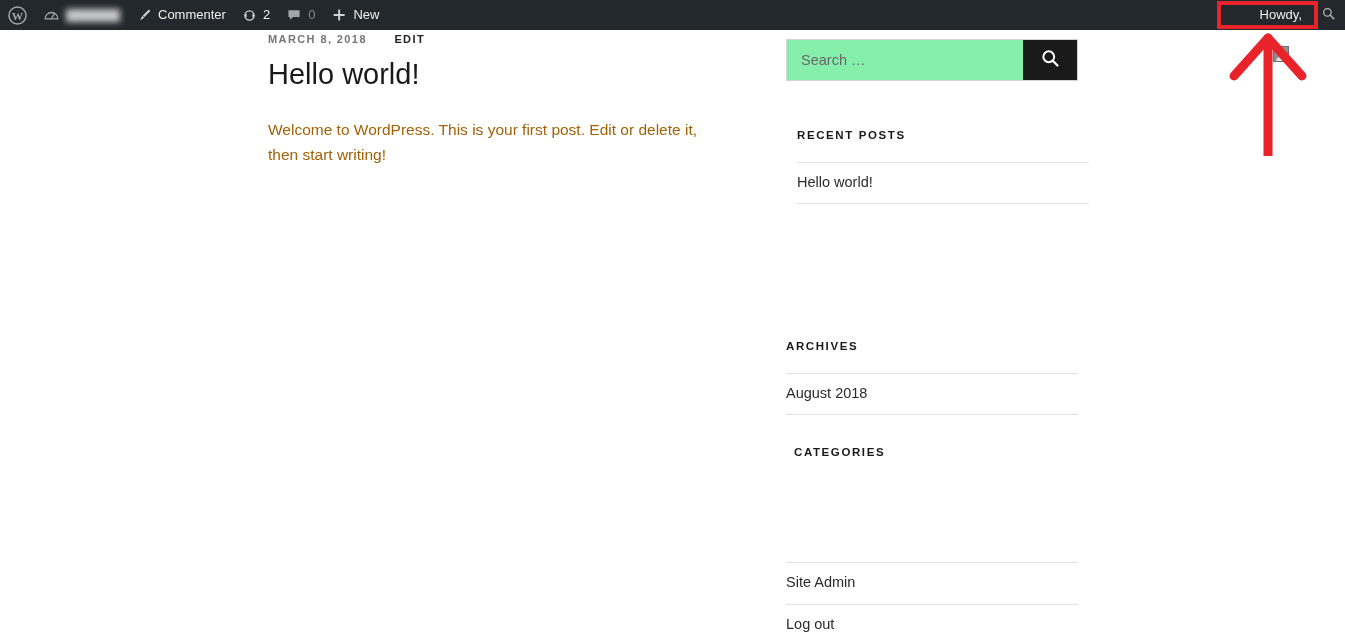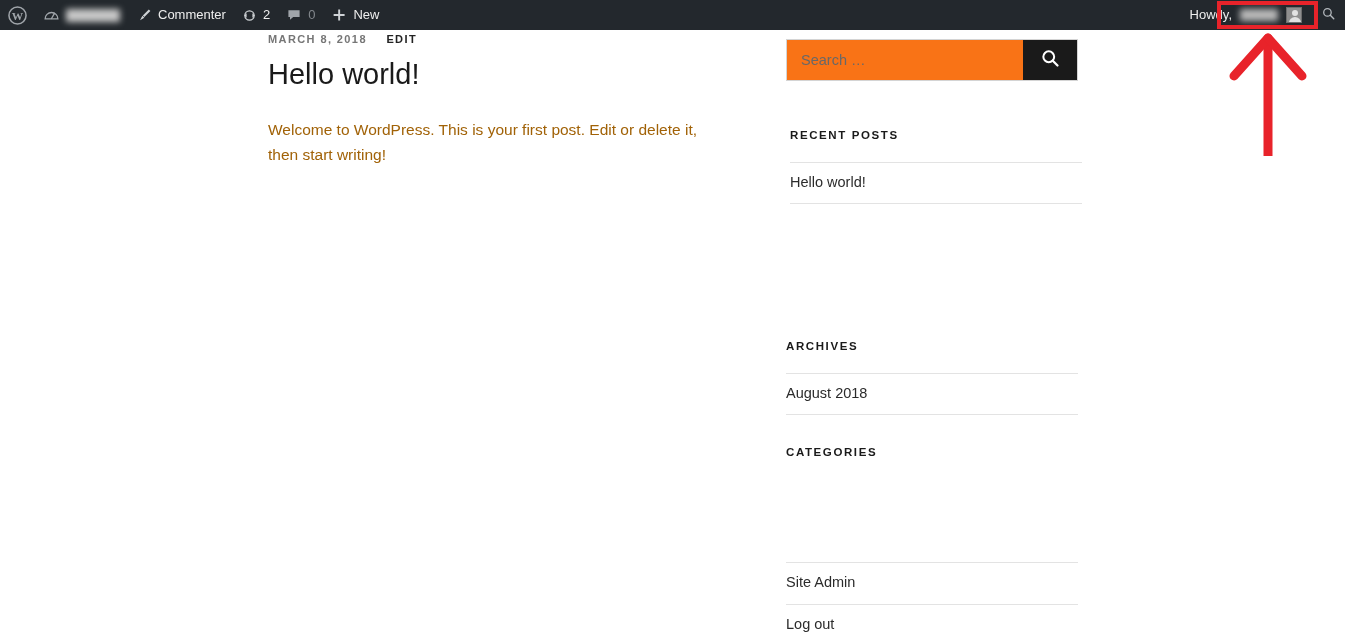--- a/index.html
+++ b/index.html
@@ -36,21 +36,21 @@
     width: 54px; height: 13px;
     background: #c8c8c8;
     filter: blur(3px);
     border-radius: 1px;
     vertical-align: middle;
   }
   .ab-spacer { flex: 1 1 auto; }
 
   #howdy-wrap {
     display: flex; align-items: center;
-    height: 30px; padding: 0 10px 0 12px; gap: 8px;
+    height: 30px; padding: 0 10px 0 12px; gap: 8px; flex-direction: column;
   }
   #howdy-name-blur {
     display: inline-block;
     width: 38px; height: 12px;
     background: #b9b9b9;
     filter: blur(3px);
   }
   #avatar {
     width: 16px; height: 16px;
     background: #8f8f8f;
@@ -90,40 +90,40 @@
 
   
   #primary { position: absolute; left: 268px; top: 0; width: 460px; }
   #entry-meta {
     font-size: 11px; font-weight: bold;
     letter-spacing: 1.4px;
     color: #767676;
     text-transform: uppercase;
     margin-top: 3px;
   }
-  #entry-meta .edit-link { color: #222222; margin-left: 15px; }
+  #entry-meta .edit-link { color: #222222; margin-left: 23px; }
   #entry-title {
     font-size: 29px; font-weight: normal;
     color: #1a1a1a; margin: 12px 0 0 0;
     line-height: 1.2;
   }
   #entry-content {
     font-size: 15.5px; color: #a16207;
     line-height: 1.65; margin-top: 25px;
   }
 
   
   #sidebar { position: absolute; left: 786px; top: 0; width: 293px; }
   .widget { margin-bottom: 0; }
   .search-form {
     display: flex; align-items: stretch;
     border: 1px solid #d4d4d4;
     height: 42px; width: 292px;
     margin-top: 9px;
-    background: #f97316;
+    background: #86efac;
   }
   .search-field {
     flex: 1 1 auto; border: 0; outline: none;
     padding: 0 14px; font-size: 14.5px;
     color: #444; font-family: "Liberation Sans", sans-serif;
     background: transparent;
   }
   .search-field::placeholder { color: #686868; }
   .search-submit {
     width: 54px; border: 0; background: #1a1a1a;
@@ -139,24 +139,24 @@
   .widget-list li {
     border-top: 1px solid #e3e3e3;
     font-size: 14.5px; color: #2b2b2b;
     padding: 10px 0 11px 0;
     line-height: 1.35;
   }
   .widget-list li:last-child { border-bottom: 1px solid #e3e3e3; }
 
   
   #w-search  { position: absolute; top: 0px;   left: 0; }
-  #w-posts   { position: absolute; top: 89px;  left: 4px; width: 292px; }
+  #w-posts   { position: absolute; top: 89px;  left: 11px; width: 292px; }
   #w-comments{ position: absolute; top: 194px; left: 0; width: 292px; }
   #w-archives{ position: absolute; top: 300px; left: 0; width: 292px; }
-  #w-cats    { position: absolute; top: 406px; left: 0; width: 292px; }
+  #w-cats    { position: absolute; top: 406px; left: 8px; width: 292px; }
   #w-meta    { position: absolute; top: 511px; left: 0; width: 292px; }
   .widget-body { margin-top: 21px; }
 </style>
 </head>
 <body>
 
 <div id="adminbar">
 
   <div class="ab-item">
     <span class="ab-icon">

